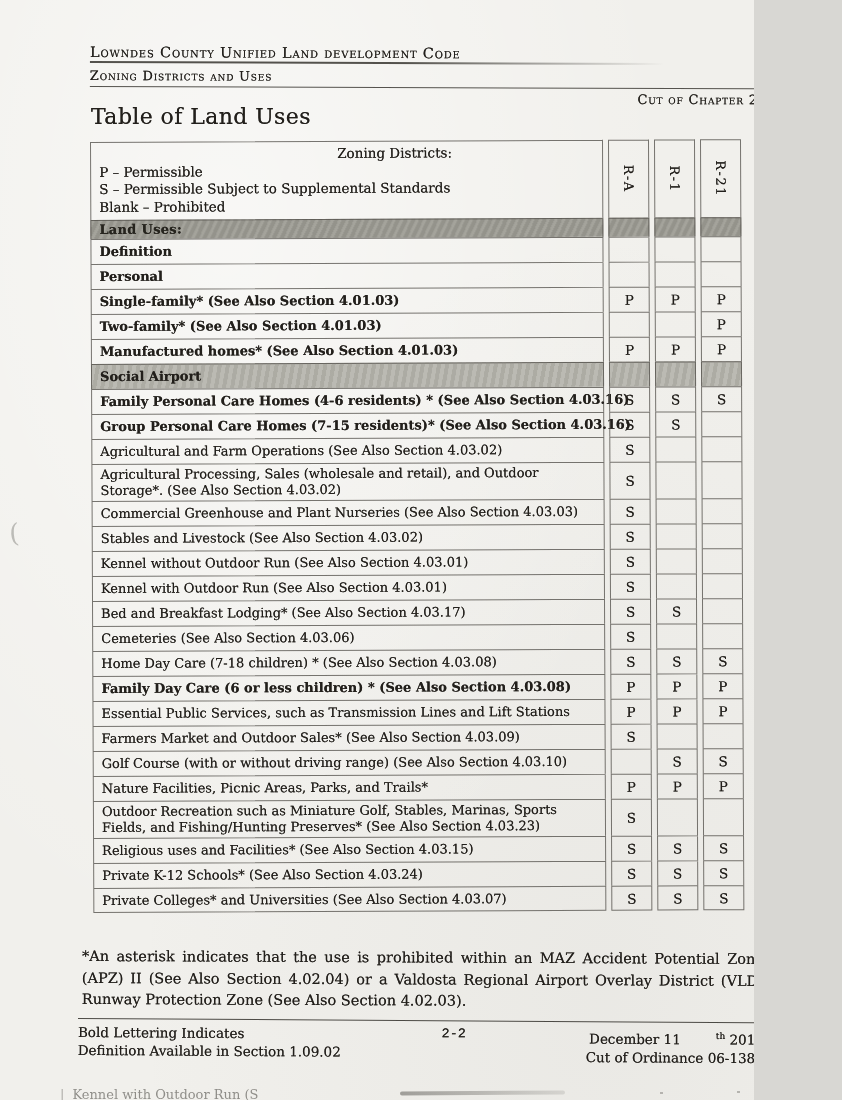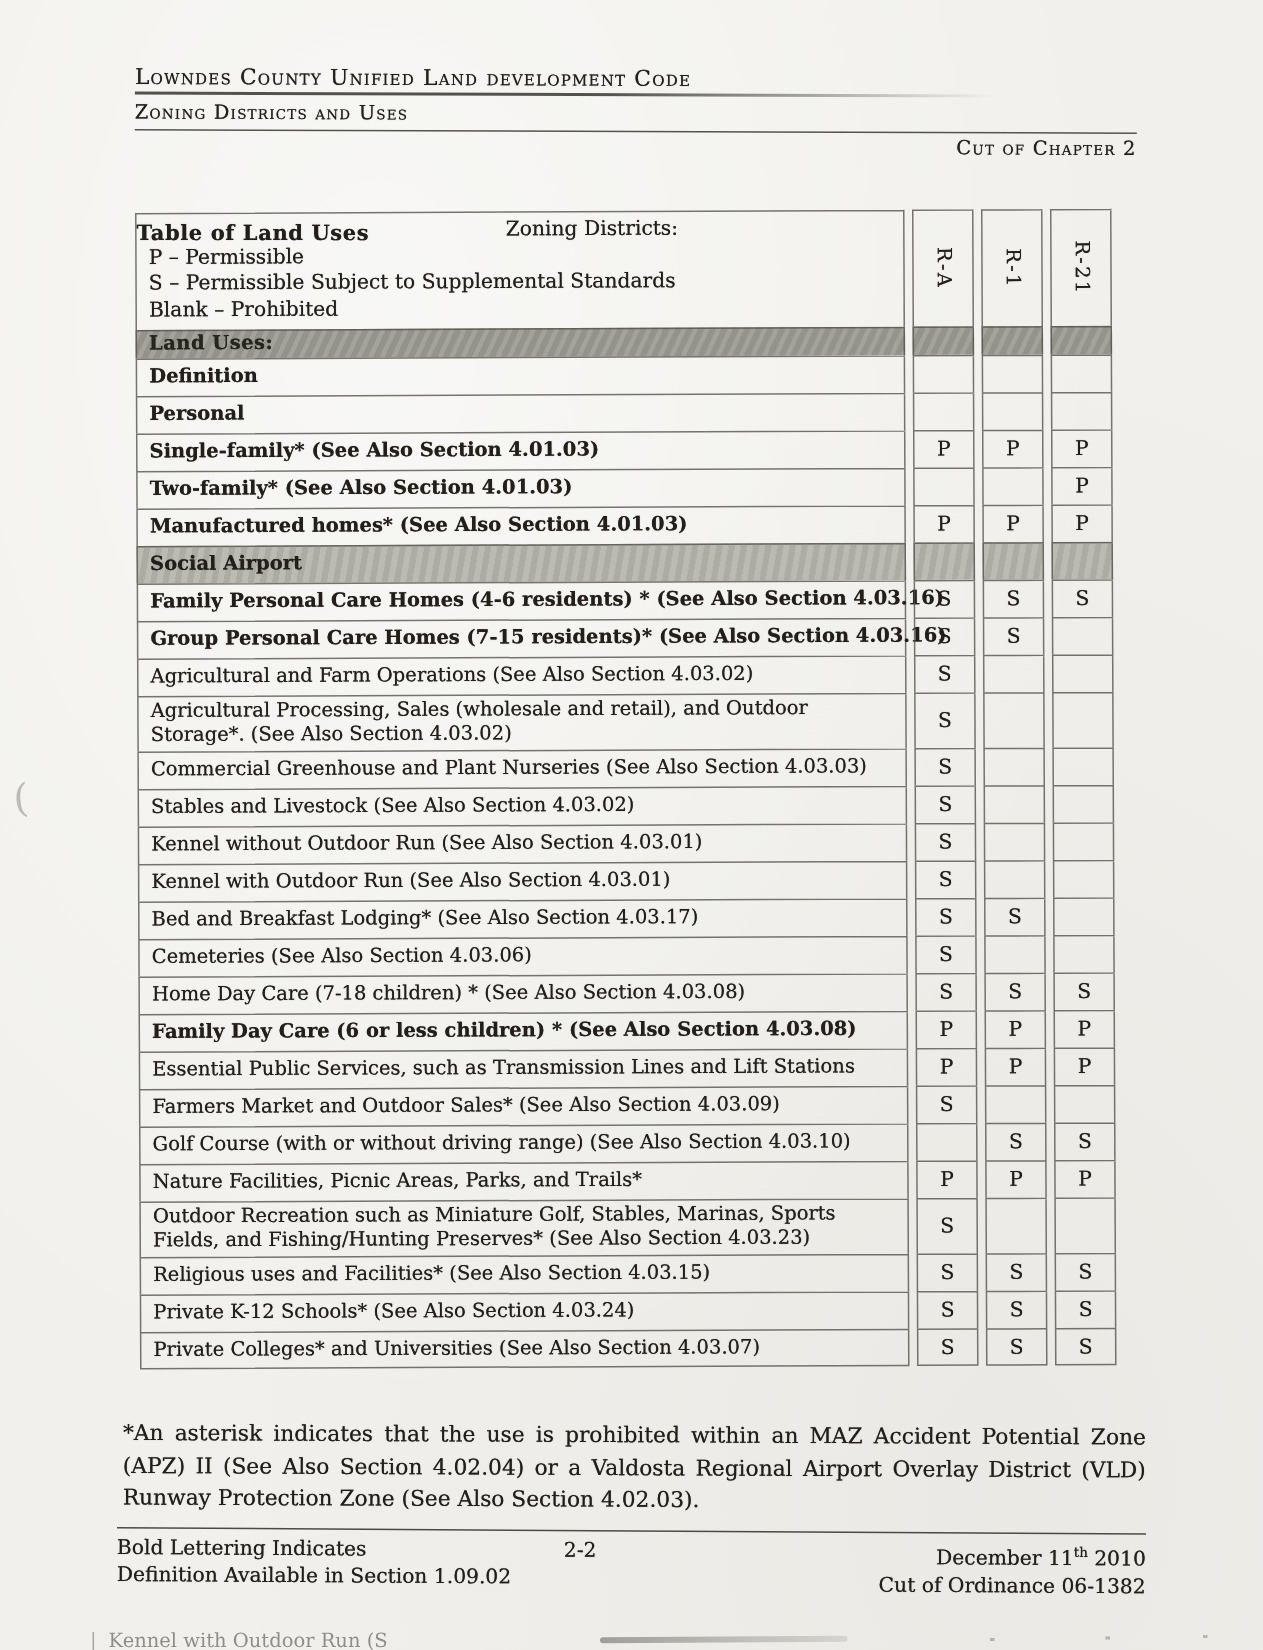--- a/index.html
+++ b/index.html
@@ -1,38 +1,38 @@
 <!DOCTYPE html>
 <html><head>
 <meta charset="utf-8">
 <style>
   * { margin:0; padding:0; box-sizing:border-box; }
   html,body { background:#d8d7d3; }
   .page {
-    position:relative; width:842px; height:1100px; overflow:hidden;
+    position:relative; width:754px; height:1100px; overflow:hidden;
     background:#f1f0ec;
     background-image: radial-gradient(ellipse at 30% 20%, rgba(255,255,255,0.5), rgba(255,255,255,0) 60%),
                       radial-gradient(ellipse at 80% 90%, rgba(120,118,110,0.06), rgba(0,0,0,0) 55%);
     font-family:"DejaVu Serif","Liberation Serif",serif;
     color:#221f1b;
     text-shadow:0 0 0.45px rgba(40,38,34,0.85);
   }
   
   .hdr { position:absolute; left:90px; top:44px; width:668px; transform:rotate(0.2deg); transform-origin:left top; }
   .hdr-title {
     font-variant:small-caps; font-size:14.5px; letter-spacing:0.8px; padding-bottom:3px; position:relative;
   }
   .hdr-title::after { content:""; position:absolute; left:0; bottom:0; height:1.6px; width:86%;
     background:linear-gradient(to right,#54524d 55%, rgba(84,82,77,0)); }
   .hdr-sub {
     font-variant:small-caps; font-size:13px; letter-spacing:0.8px; padding:5px 0 3px 0;
     border-bottom:1.6px solid #55534e;
   }
   .hdr-chapter { font-variant:small-caps; font-size:13px; letter-spacing:0.8px; text-align:right; padding-top:3px; }
-  .doc-heading { position:absolute; left:91px; top:104px; font-size:14px; letter-spacing:0.4px; font-weight:700;margin-top:44px; }
+  .doc-heading { position:absolute; left:91px; top:104px; font-size:22px; letter-spacing:0.4px; font-weight:400; }
   
   .land-table {
     position:absolute; left:90px; top:142px; width:651px;
     display:grid; grid-template-columns:513px 41px 41px 41px; column-gap:5px; row-gap:0;
     transform:rotate(-0.25deg); transform-origin:left top;
     --ln: rgba(82,80,74,0.78);
   }
   .c { border-left:1px solid var(--ln); border-right:1px solid var(--ln); border-top:1px solid var(--ln); }
   .c.last { border-bottom:1px solid var(--ln); }
   .legend { height:78px; padding:3px 0 0 8px; font-size:13.5px; line-height:17.5px; }
@@ -64,23 +64,23 @@
   }
   
   .footer {
     position:absolute; left:78px; top:1018px; width:686px;
     border-top:1.6px solid #4c4a45; padding-top:4px;
     display:flex; align-items:flex-start;
     font-size:13.5px; line-height:18px;
     transform:rotate(0.35deg); transform-origin:left top;
   }
   .f-left { flex:1.2; }
-  .f-center { width:90px; text-align:left; }
+  .f-center { width:90px; text-align:right;font-family:Liberation Mono, monospace; }
   .f-right { flex:1.2; text-align:right; }
-  .f-right sup { font-size:9px; }
+  .f-right sup { font-size:9px;margin-left:35px; }
   
   .stray-paren {
     position:absolute; left:9px; top:518px; font-size:26px; font-weight:200;
     color:rgba(60,58,54,0.30); transform:rotate(-4deg); text-shadow:none;
   }
   .bottom-partial {
     position:absolute; left:60px; top:1087px; font-size:13px;
     color:rgba(62,60,55,0.55); white-space:nowrap; text-shadow:none;
   }
   .bottom-partial .tick { margin-right:8px; color:rgba(62,60,55,0.4); }

